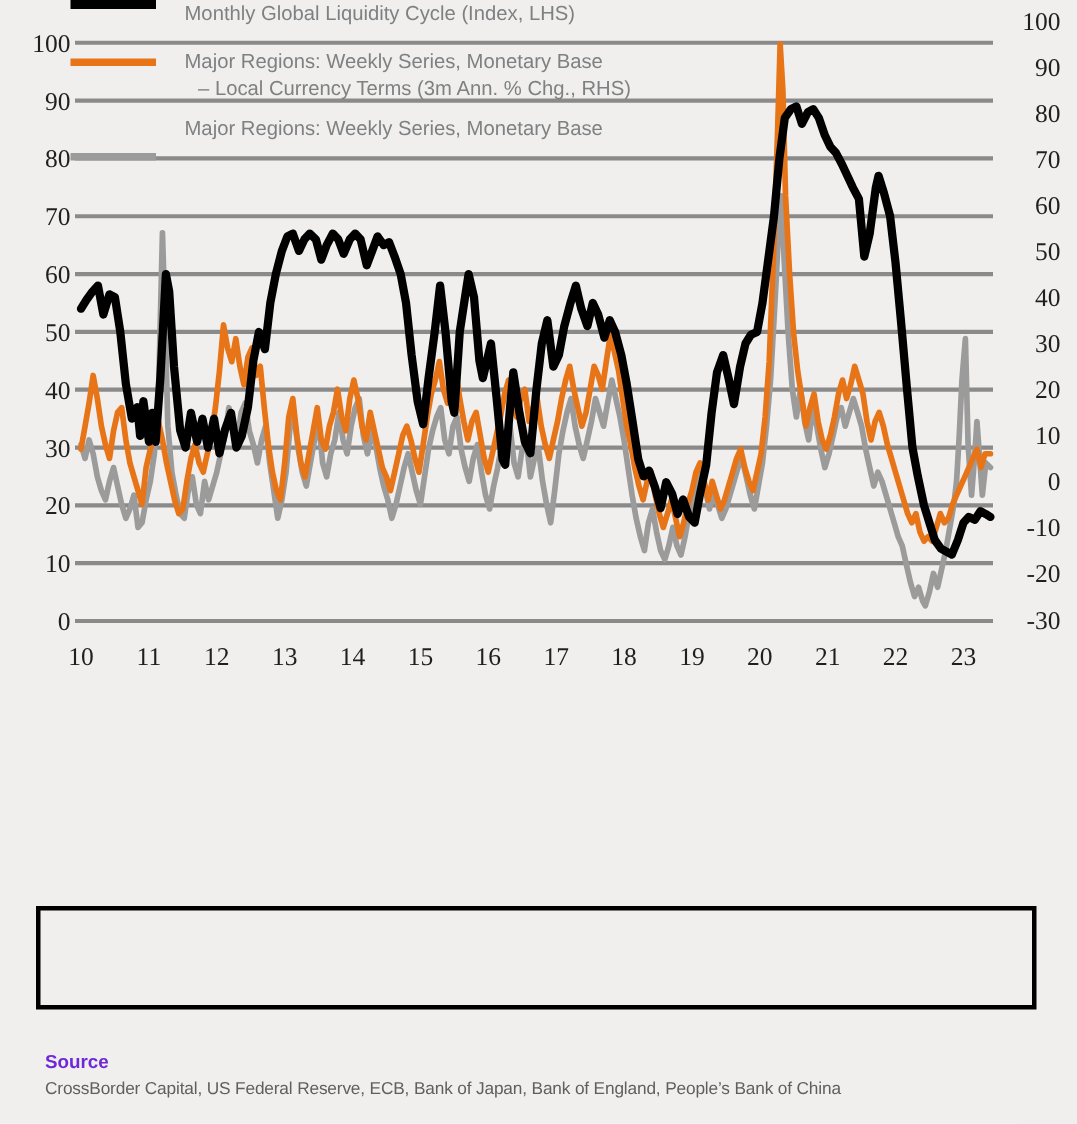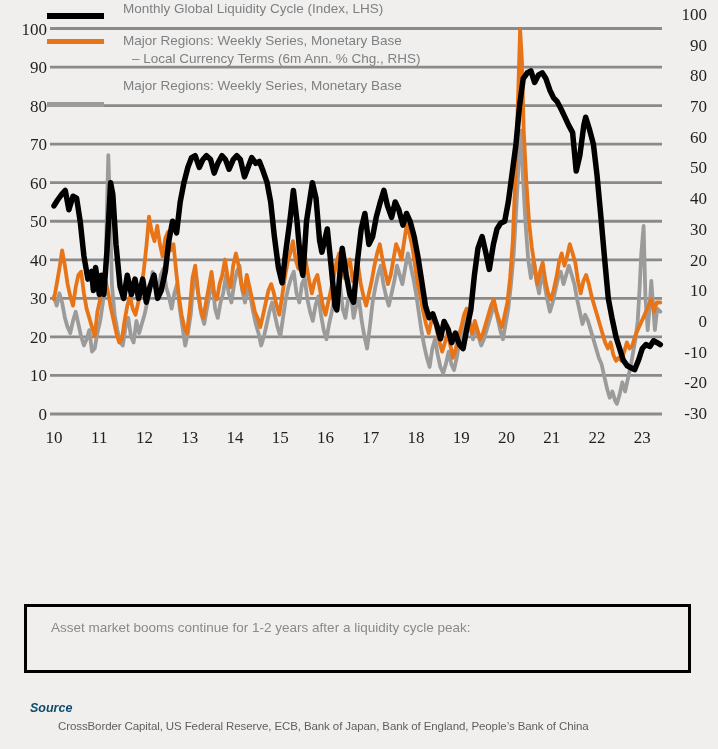--- a/index.html
+++ b/index.html
@@ -11,42 +11,42 @@
     overflow:hidden;
   }
   .chart-svg{position:absolute;left:0;top:0;display:block;}
   .chart-svg text{
     font-family:"Liberation Serif",serif;
     font-size:17px;
     fill:#1f1f1f;
   }
   .legend{position:absolute;left:0;top:470;width:718px;}
   .legend-row{display:flex;margin-left:47px;}
-  .legend-row.r1{align-items:flex-end;margin-bottom:13px;}
+  .legend-row.r1{align-items:flex-start;margin-bottom:13px;}
   .legend-row.r2{align-items:flex-start;margin-bottom:8px;}
   .legend-row.r3{align-items:flex-start;}
   .swatch{width:57px;height:5px;flex:0 0 57px;margin-right:19px;}
   .swatch.s0{height:6px;}
   .swatch.s1{margin-top:7px;}
   .swatch.s2{margin-top:25px;}
   .legend-text{
     font-size:13.5px;color:#7e8183;line-height:18.5px;
   }
   .legend-text .l2{padding-left:9px;}
   .callout{
     position:absolute;left:24px;top:604px;
     width:667px;height:69px;box-sizing:border-box;
     border:3px solid #000000;
     padding:12px 10px 0 24px;
     font-size:13.5px;color:#878a8c;line-height:18.5px;
   }
   .source{position:absolute;left:30px;top:701px;width:670px;}
-  .source-head{font-size:12.5px;font-weight:bold;color:#0c4a6e;font-style:italic;}
+  .source-head{font-size:12.5px;font-weight:bold;color:#6d28d9;}
   .source-body{
-    font-size:11.5px;color:#5f5f5f;margin-top:5px;letter-spacing:-0.1px;margin-left:28px;
+    font-size:11.5px;color:#5f5f5f;margin-top:5px;letter-spacing:-0.1px;
   }
 </style>
 </head>
 <body>
 
 <div class="page">
 
   <svg class="chart-svg" width="718" height="452" viewBox="0 0 718 452">
       <g>
         <line x1="50" y1="414" x2="662" y2="414" stroke="#8a8a8a" stroke-width="2.8"></line>
@@ -115,33 +115,32 @@
     <div class="legend-row r1">
       <div class="swatch s0" style="background: rgb(0, 0, 0);"></div>
       <div class="legend-text">
         <div class="l1">Monthly Global Liquidity Cycle (Index, LHS)</div>
       </div>
     </div>
     <div class="legend-row r2">
       <div class="swatch s1" style="background: rgb(232, 116, 24);"></div>
       <div class="legend-text">
         <div class="l1">Major Regions: Weekly Series, Monetary Base</div>
-        <div class="l2">– Local Currency Terms (6m Ann. % Chg., RHS)</div>
+        <div class="l2">– Local Currency Terms (3m Ann. % Chg., RHS)</div>
       </div>
     </div>
     <div class="legend-row r3">
       <div class="swatch s2" style="background: rgb(155, 155, 155);"></div>
       <div class="legend-text">
         <div class="l1">Major Regions: Weekly Series, Monetary Base</div>
       </div>
     </div>
   </div>
 
   <div class="callout">
-    <div>Asset market booms continue for 1-2 years after a liquidity cycle peak:</div>
   </div>
 
   <div class="source">
     <div class="source-head">Source</div>
     <div class="source-body">CrossBorder Capital, US Federal Reserve, ECB, Bank of Japan, Bank of England, People’s Bank of China</div>
   </div>
 
 </div>
 
 </body></html>

